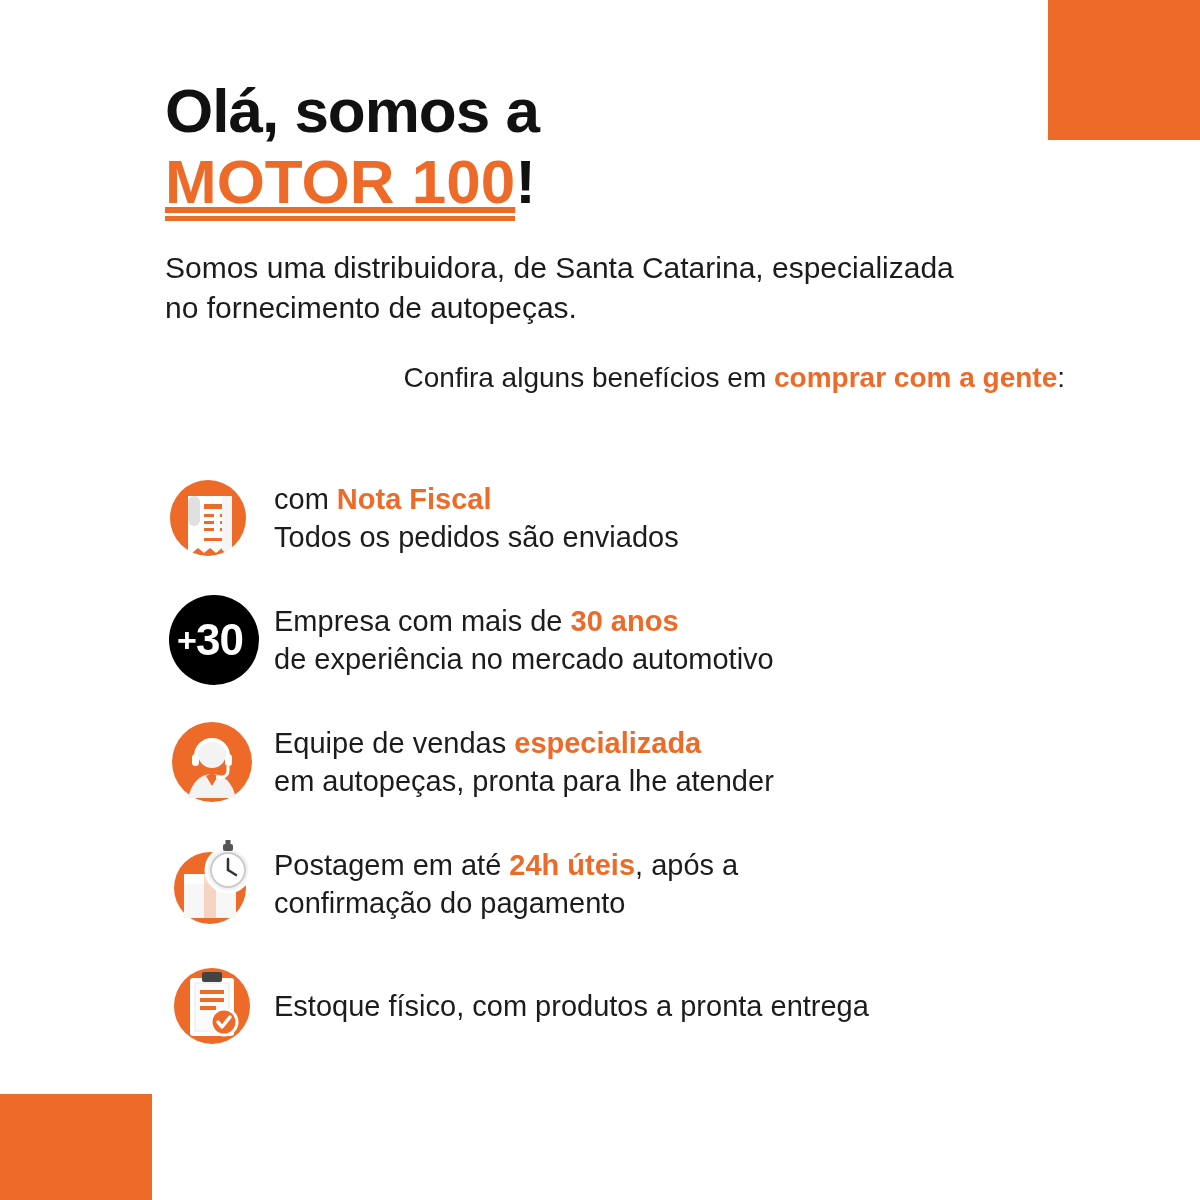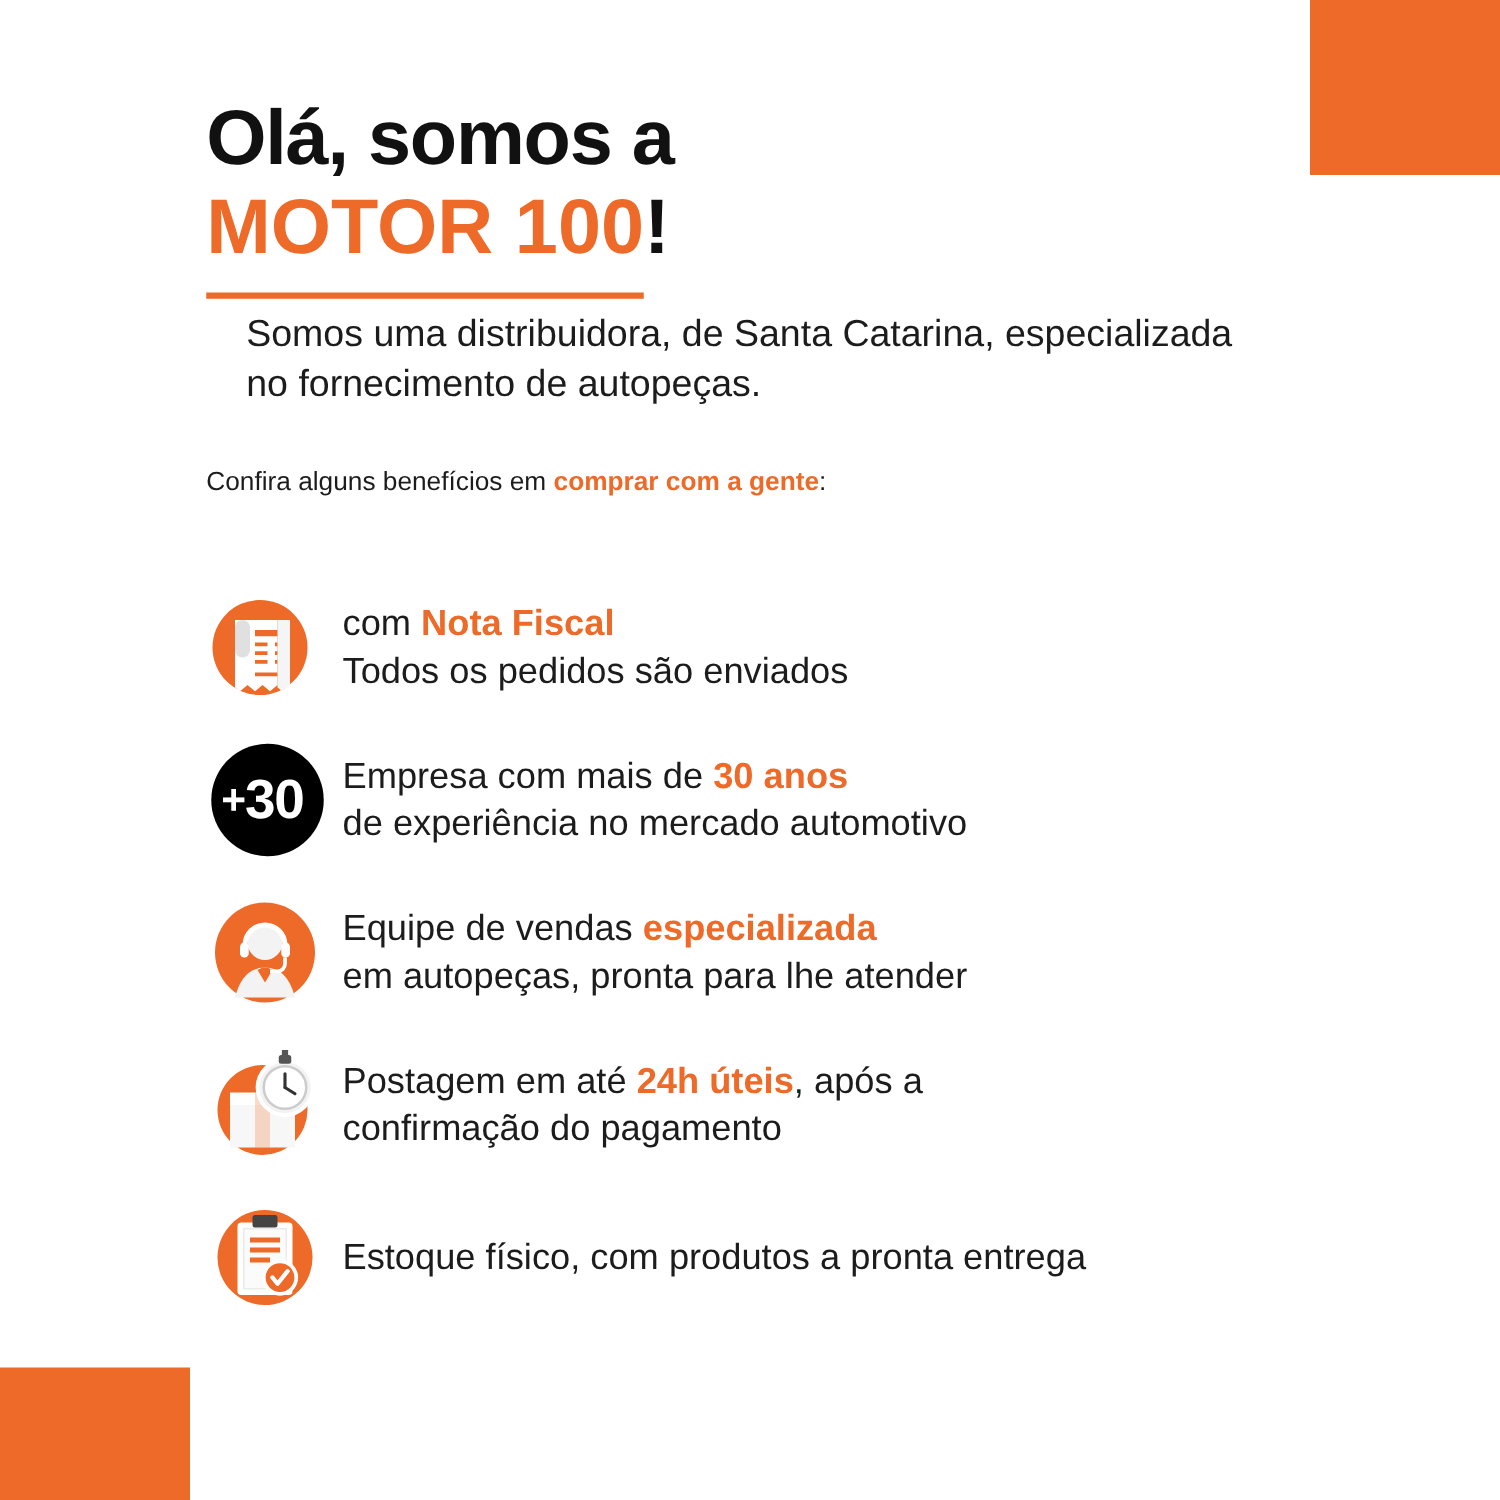--- a/index.html
+++ b/index.html
@@ -54,36 +54,37 @@
     margin-top: 6px;
     font-size: 62px;
     font-weight: bold;
     color: #111111;
     letter-spacing: 0px;
     line-height: 1.05;
   }
   .brand {
     color: #ee6a28;
     border-bottom: 5px solid #ee6a28;
-    padding-bottom: 18px;
+    padding-bottom: 0;
+    text-decoration: underline;
   }
 
   
   .lead {
     margin-top: 34px;
     font-size: 30px;
     line-height: 1.33;
     color: #1c1c1c;
     max-width: 830px;
-    margin-left: 32px;
   }
   .benefits-line {
-    margin-top: 46px;
-    font-size: 21px;
+    margin-top: 34px;
+    font-size: 28px;
     color: #1c1c1c;
+    text-align: right;
   }
   .benefits-line .hl {
     color: #ee6a28;
     font-weight: bold;
   }
 
   
   .list {
     position: absolute;
     left: 160px;

